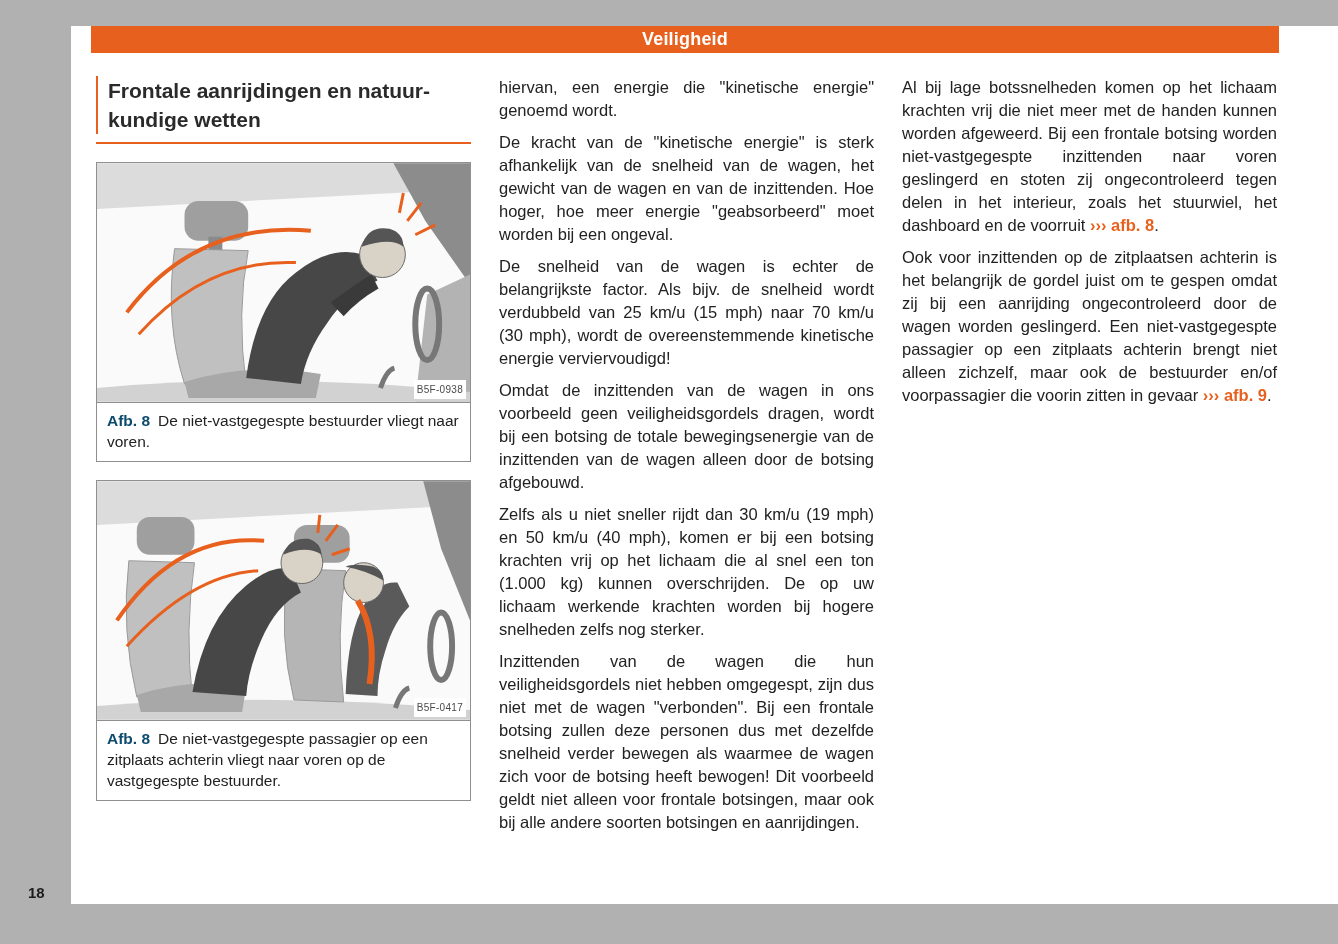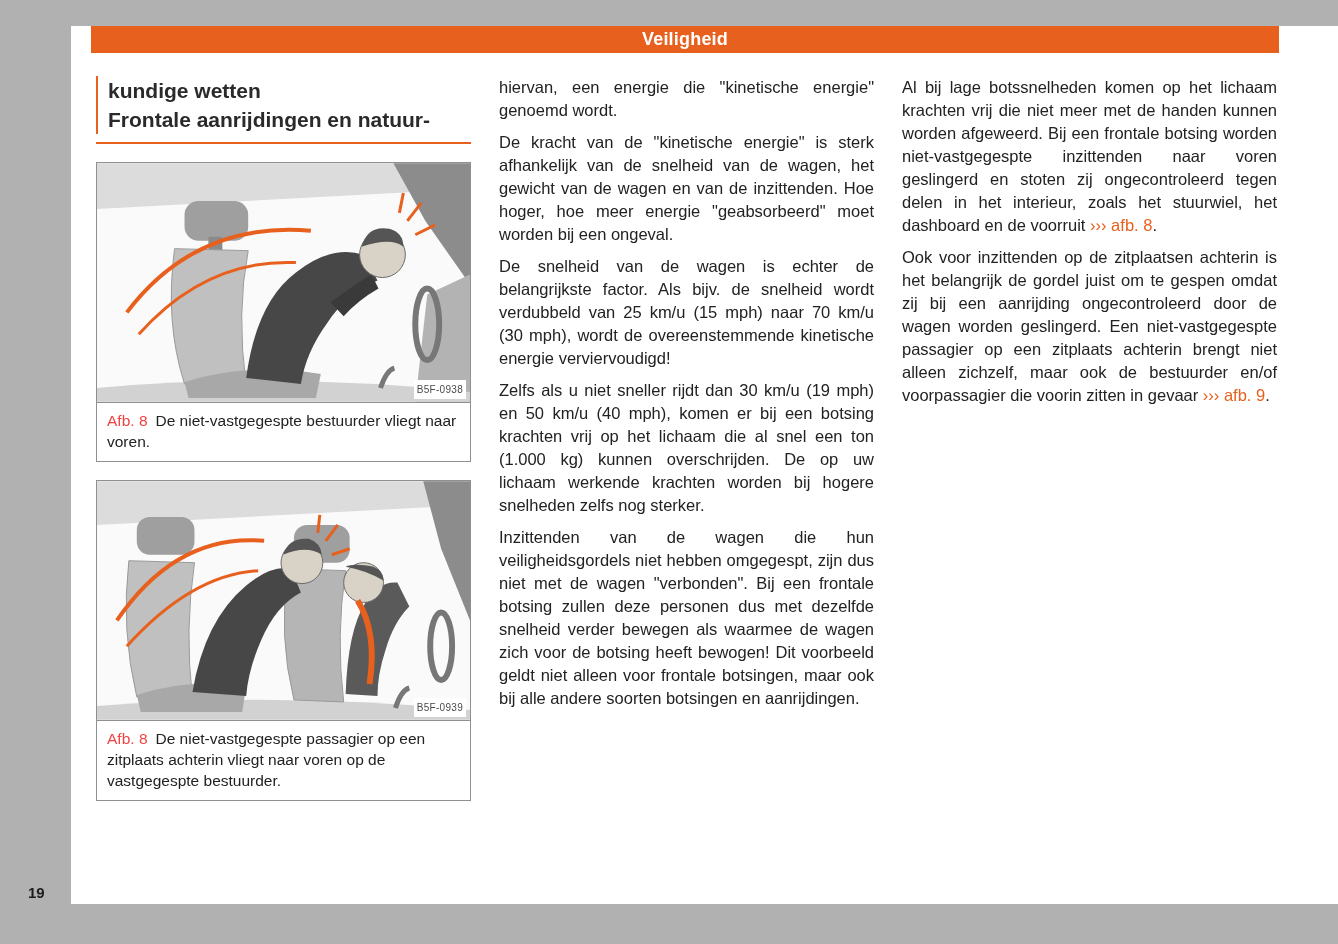--- a/index.html
+++ b/index.html
@@ -44,29 +44,29 @@
   
   .figure { border:1px solid #8f8f8f; margin-bottom:18px; background:#fff; }
   .fig-image { height:240px; border-bottom:1px solid #8f8f8f; position:relative; overflow:hidden; }
   .fig-image svg { display:block; width:100%; height:100%; }
   .fig-code {
     position:absolute; right:4px; bottom:3px;
     font-size:10px; color:#4a4a4a; background:#ffffff; padding:4px 3px;
     letter-spacing:0.3px;
   }
   .fig-caption { padding:7px 10px 9px 10px; font-size:15.5px; line-height:21px; color:#222; }
-  .fig-label { color:#ef4444; font-weight:normal; margin-right:8px; }
+  .fig-label { color:#0c4a6e; font-weight:bold; margin-right:8px; }
 
   
   .paragraphs p {
     font-size:16.5px; line-height:23px; color:#222;
     text-align:justify; margin-bottom:9px;
   }
   .left-paragraphs { margin-top:14px; }
-  .seg-ref { color:#e8601d; font-weight:normal; }
+  .seg-ref { color:#e8601d; font-weight:bold; }
 
   .page-number {
     position:absolute; left:28px; top:884px;
     font-size:15px; font-weight:bold; color:#1c1c1c;
   }
 </style>
 </head>
 <body>
 
 <div class="page">
@@ -74,22 +74,22 @@
   <div class="header-bar">
     <span>Veiligheid</span>
   </div>
 
   <div class="content">
 
     <div class="col">
 
       <div>
         <div class="section-heading">
+          <div>Frontale aanrijdingen en natuur-</div>
           <div>kundige wetten</div>
-          <div>Frontale aanrijdingen en natuur-</div>
         </div>
         <div class="heading-rule"></div>
       </div>
 
       <figure class="figure">
         <div class="fig-image">
           <svg viewBox="0 0 375 240" aria-hidden="true">
             <rect width="375" height="240" fill="#fafafa"></rect>
             <path d="M0,0 H375 V26 L0,46 Z" fill="#dcdcdc"></path>
             <path d="M298,0 L375,0 L375,122 L330,58 Z" fill="#8c8c8c"></path>
@@ -142,38 +142,39 @@
               <line x1="236" y1="74" x2="254" y2="68"></line>
               <line x1="222" y1="52" x2="224" y2="34"></line>
             </g>
             <path d="M250,214 Q252,150 270,122 Q284,100 302,102 L314,126 Q298,142 290,170 Q282,194 282,216 Z" fill="#5a5a5a"></path>
             <circle cx="268" cy="102" r="20" fill="#d9d2c6" stroke="#6a6a6a"></circle>
             <path d="M250,86 Q258,82 278,86 Q288,90 288,100 Q272,90 250,86 Z" fill="#555555"></path>
             <path d="M262,120 Q282,152 274,204" stroke="#e8601d" stroke-width="6" fill="none"></path>
             <ellipse cx="346" cy="166" rx="11" ry="34" fill="none" stroke="#777777" stroke-width="6"></ellipse>
             <path d="M300,228 q6,-18 14,-20" stroke="#777777" stroke-width="5" fill="none"></path>
           </svg>
-          <span class="fig-code">B5F-0939</span>
+          <span class="fig-code">B5F-0417</span>
         </div>
         <figcaption class="fig-caption">
           <span class="fig-label">Afb. 8</span><span>De niet-vastgegespte passagier op een zitplaats achterin vliegt naar voren op de vastgegespte bestuurder.</span>
         </figcaption>
       </figure>
 
     </div>
 
     <div class="col paragraphs">
         <p><span>hiervan, een energie die "kinetische energie" genoemd wordt.</span></p>
         <p><span>De kracht van de "kinetische energie" is sterk afhankelijk van de snelheid van de wagen, het gewicht van de wagen en van de inzittenden. Hoe hoger, hoe meer energie "geabsorbeerd" moet worden bij een ongeval.</span></p>
         <p><span>De snelheid van de wagen is echter de belangrijkste factor. Als bijv. de snelheid wordt verdubbeld van 25 km/u (15 mph) naar 70 km/u (30 mph), wordt de overeenstemmende kinetische energie verviervoudigd!</span></p>
+        <p><span>Omdat de inzittenden van de wagen in ons voorbeeld geen veiligheidsgordels dragen, wordt bij een botsing de totale bewegingsenergie van de inzittenden van de wagen alleen door de botsing afgebouwd.</span></p>
         <p><span>Zelfs als u niet sneller rijdt dan 30 km/u (19 mph) en 50 km/u (40 mph), komen er bij een botsing krachten vrij op het lichaam die al snel een ton (1.000 kg) kunnen overschrijden. De op uw lichaam werkende krachten worden bij hogere snelheden zelfs nog sterker.</span></p>
         <p><span>Inzittenden van de wagen die hun veiligheidsgordels niet hebben omgegespt, zijn dus niet met de wagen "verbonden". Bij een frontale botsing zullen deze personen dus met dezelfde snelheid verder bewegen als waarmee de wagen zich voor de botsing heeft bewogen! Dit voorbeeld geldt niet alleen voor frontale botsingen, maar ook bij alle andere soorten botsingen en aanrijdingen.</span></p>
       </div>
 
     <div class="col paragraphs">
         <p><span>Al bij lage botssnelheden komen op het lichaam krachten vrij die niet meer met de handen kunnen worden afgeweerd. Bij een frontale botsing worden niet-vastgegespte inzittenden naar voren geslingerd en stoten zij ongecontroleerd tegen delen in het interieur, zoals het stuurwiel, het dashboard en de voorruit </span><span class="seg-ref">››› afb. 8</span><span>.</span></p>
         <p><span>Ook voor inzittenden op de zitplaatsen achterin is het belangrijk de gordel juist om te gespen omdat zij bij een aanrijding ongecontroleerd door de wagen worden geslingerd. Een niet-vastgegespte passagier op een zitplaats achterin brengt niet alleen zichzelf, maar ook de bestuurder en/of voorpassagier die voorin zitten in gevaar </span><span class="seg-ref">››› afb. 9</span><span>.</span></p>
       </div>
 
   </div>
 </div>
 
-<div class="page-number">19</div>
+<div class="page-number">18</div>
 
 </body></html>

